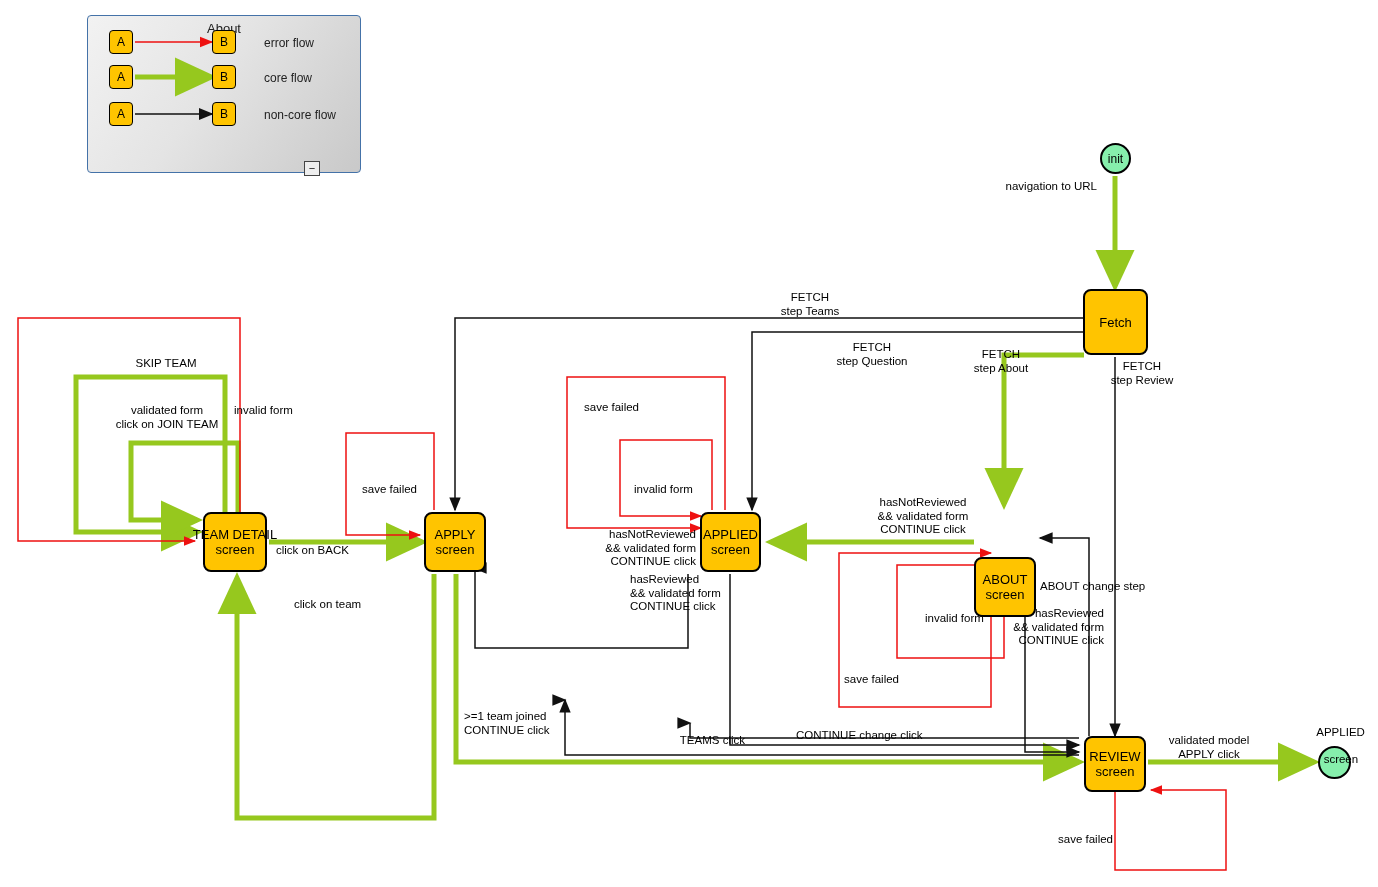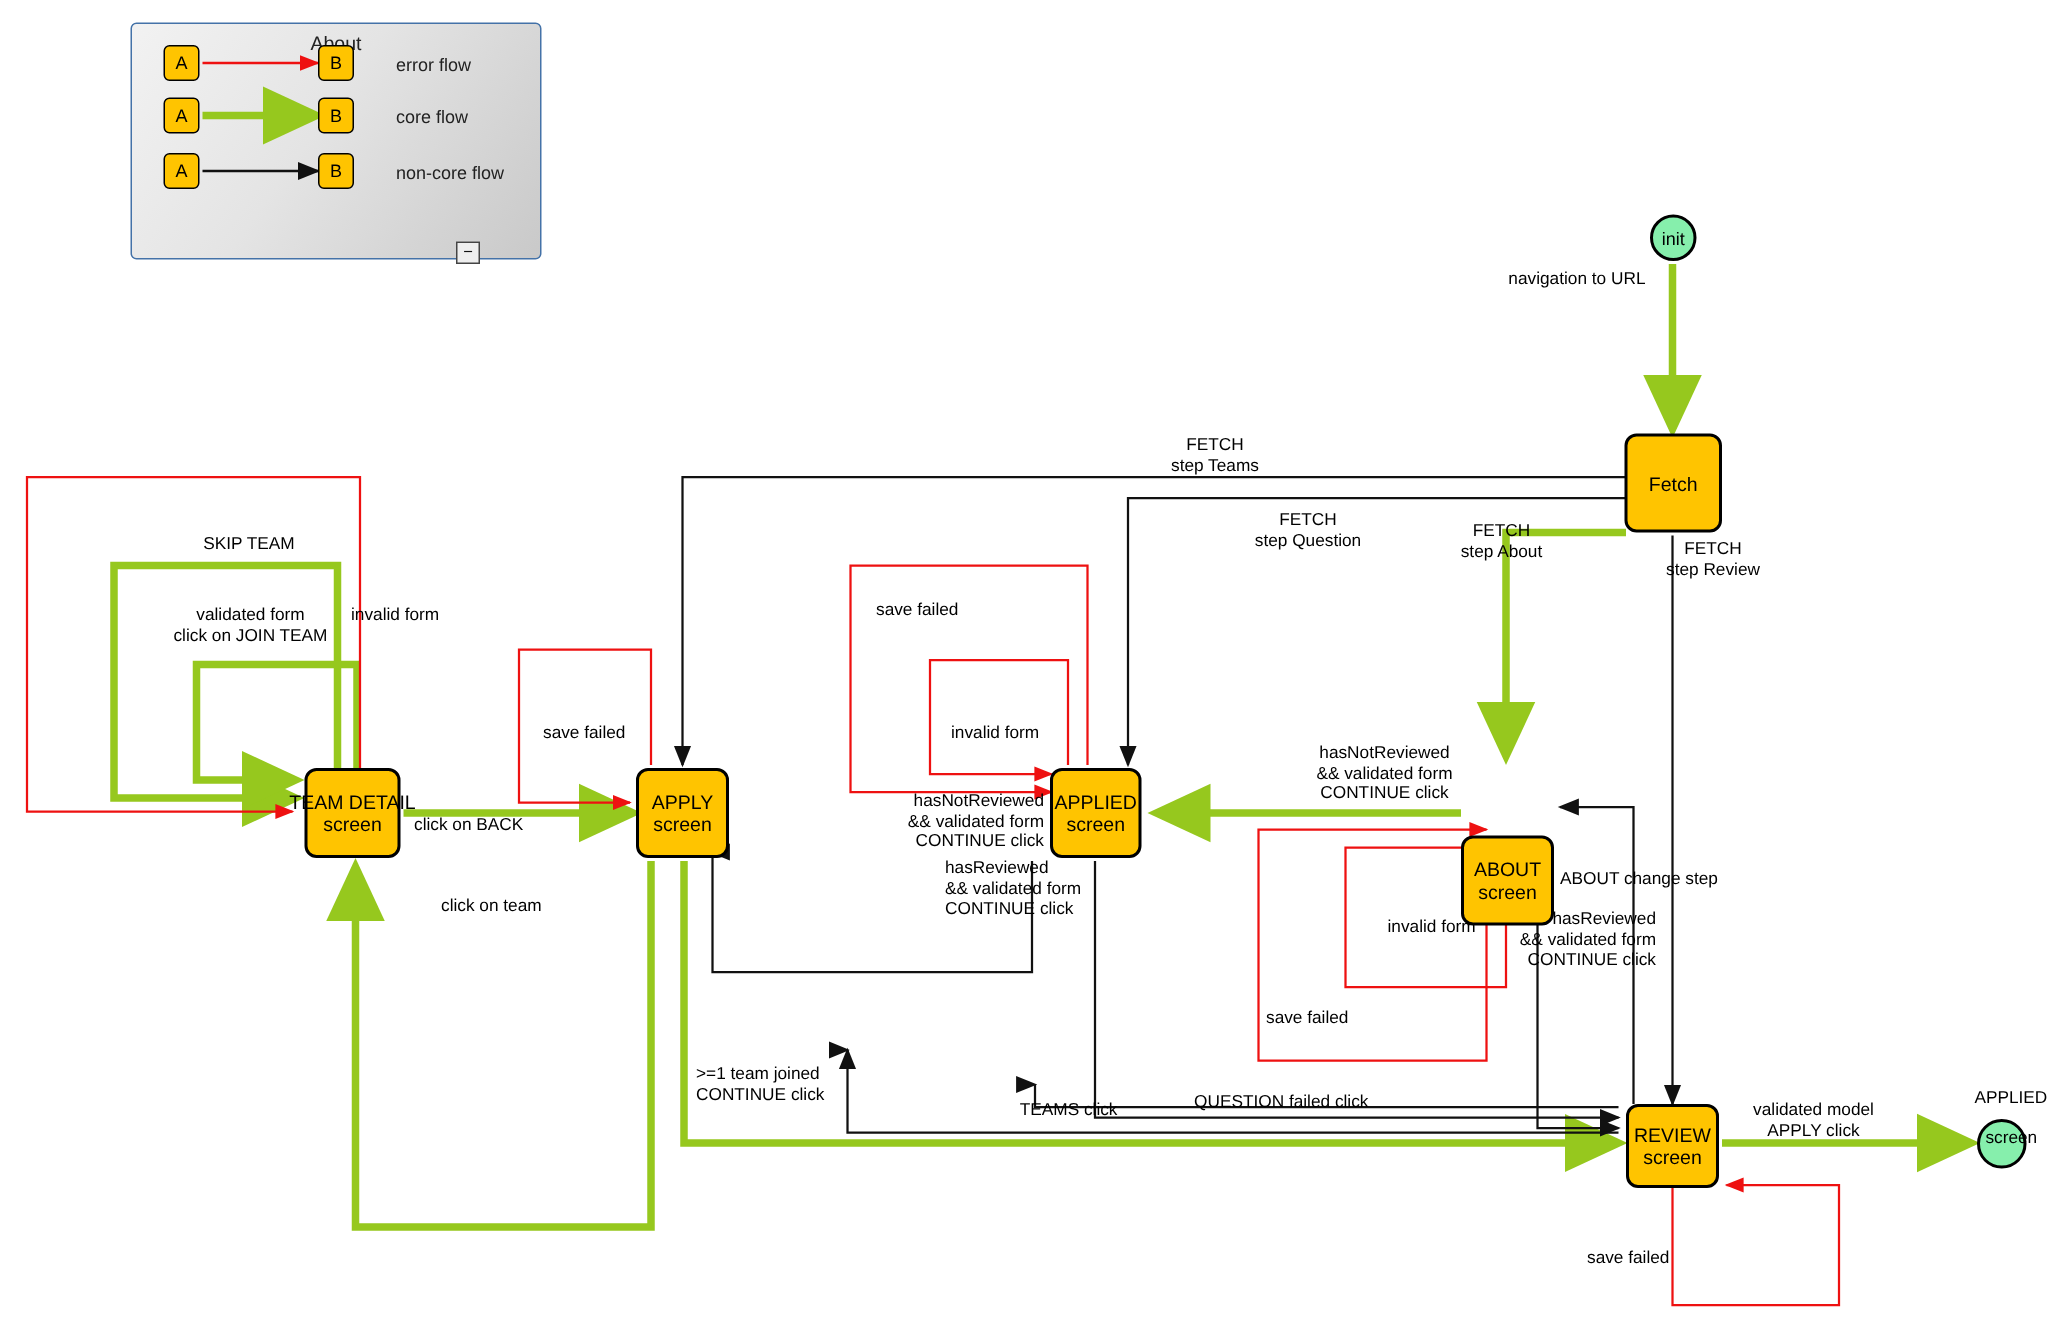--- a/index.html
+++ b/index.html
@@ -194,21 +194,21 @@
   <div class="elabel" style="left:630px;top:573px;width:120px;">hasReviewed<br>&amp;&amp; validated form<br>CONTINUE click</div>
 
   <div class="elabel r" style="left:1000px;top:607px;width:104px;">hasReviewed<br>&amp;&amp; validated form<br>CONTINUE click</div>
 
   <div class="elabel" style="left:925px;top:612px;width:90px;">invalid form</div>
 
   <div class="elabel" style="left:844px;top:673px;width:90px;">save failed</div>
 
   <div class="elabel" style="left:1040px;top:580px;width:150px;">ABOUT change step</div>
 
-  <div class="elabel" style="left:796px;top:729px;width:160px;">QUESTION failed click</div>
+  <div class="elabel" style="left:796px;top:729px;width:160px;">CONTINUE change click</div>
 
   <div class="elabel" style="left:655px;top:734px;width:90px;text-align:right;">TEAMS click</div>
 
   <div class="elabel" style="left:1058px;top:833px;width:90px;">save failed</div>
 
   <div class="elabel c" style="left:1148px;top:734px;width:122px;">validated model<br>APPLY click</div>
 
   <div id="legend">
     <div class="ltitle">About</div>
 

